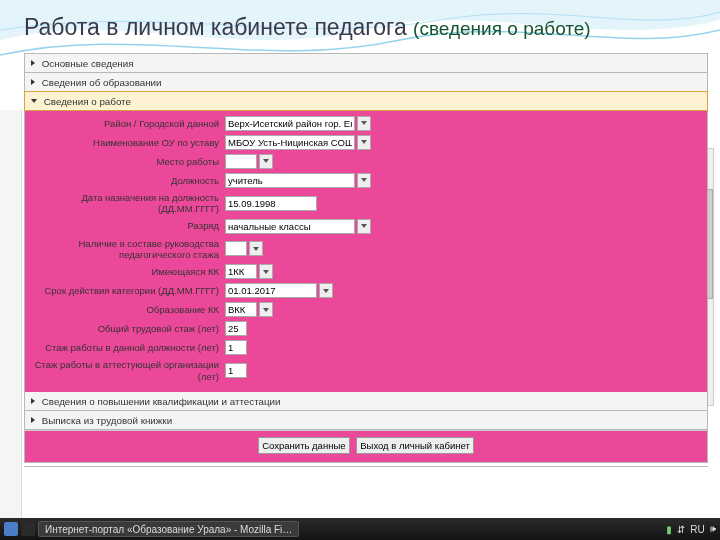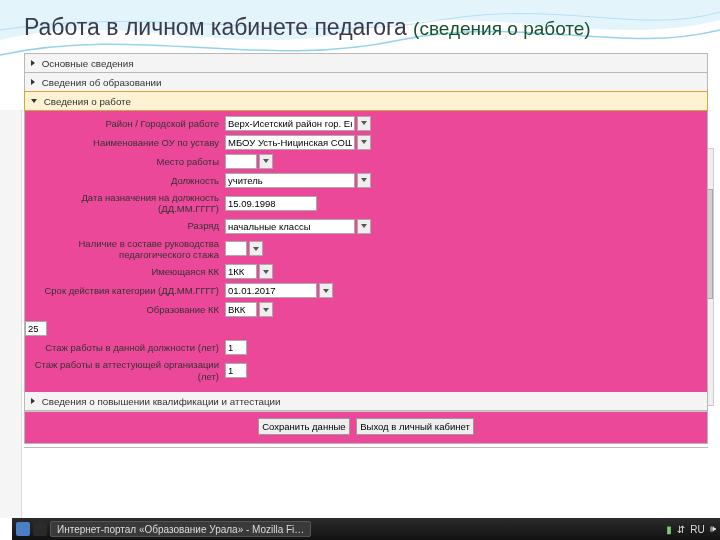--- a/index.html
+++ b/index.html
@@ -93,21 +93,21 @@
   }
   .button-row button {
     font-size: 9.5px; padding: 2px 3px;
     border: 1px solid #999; background: #eee;
     cursor: pointer; margin: 0 2px;
   }
 
   .hr-line { height: 1px; background: #bbb; margin: 3px 12px 0 24px; }
 
   .taskbar {
-    position: absolute; left: 12px; right: 0; bottom: 0;
+    position: absolute; left: 0; right: 0; bottom: 0;
     height: 22px; background: linear-gradient(#2b2b2b,#121212);
     display: flex; align-items: center;
     font-size: 10px; color: #ddd;
     padding: 0 4px;
   }
   .taskbar .tbtn {
     height: 16px; padding: 0 6px;
     background: #3a3a3a; border: 1px solid #555;
     margin-right: 3px; display: flex; align-items: center;
     cursor: pointer; border-radius: 2px;
@@ -166,21 +166,21 @@
   </div>
 
   <div class="section-header active">
     <span class="caret"></span>
     <span class="label">Сведения о работе</span>
   </div>
 
   <div class="form-body">
 
     <div class="row">
-      <div class="lbl">Район / Городской работе</div>
+      <div class="lbl">Район / Городской данной</div>
       <div class="ctrl">
         <input type="text" class="wide" value="Верх-Исетский район гор. Ек" style="">
         <span class="dd"></span>
       </div>
     </div>
 
     <div class="row">
       <div class="lbl">Наименование ОУ по уставу</div>
       <div class="ctrl">
         <input type="text" class="wide" value="МБОУ Усть-Ницинская СОШ" style="">
@@ -245,20 +245,21 @@
 
     <div class="row">
       <div class="lbl">Образование КК</div>
       <div class="ctrl">
         <input type="text" class="short" value="ВКК" style="">
         <span class="dd"></span>
       </div>
     </div>
 
     <div class="row">
+      <div class="lbl">Общий трудовой стаж (лет)</div>
       <div class="ctrl">
         <input type="text" class="short" style="width: 22px;" value="25">
       </div>
     </div>
 
     <div class="row">
       <div class="lbl">Стаж работы в данной должности (лет)</div>
       <div class="ctrl">
         <input type="text" class="short" style="width: 22px;" value="1">
       </div>
@@ -271,20 +272,24 @@
       </div>
     </div>
 
   </div>
 
   <div class="section-header">
     <span class="caret"></span>
     <span class="label">Сведения о повышении квалификации и аттестации</span>
   </div>
 
+  <div class="section-header">
+    <span class="caret"></span>
+    <span class="label">Выписка из трудовой книжки</span>
+  </div>
 
   <div class="button-row">
     <button>Сохранить данные</button>
     <button>Выход в личный кабинет</button>
   </div>
 
 </div>
 
 <div class="scrollbar-right">
   <div class="thumb"></div>

